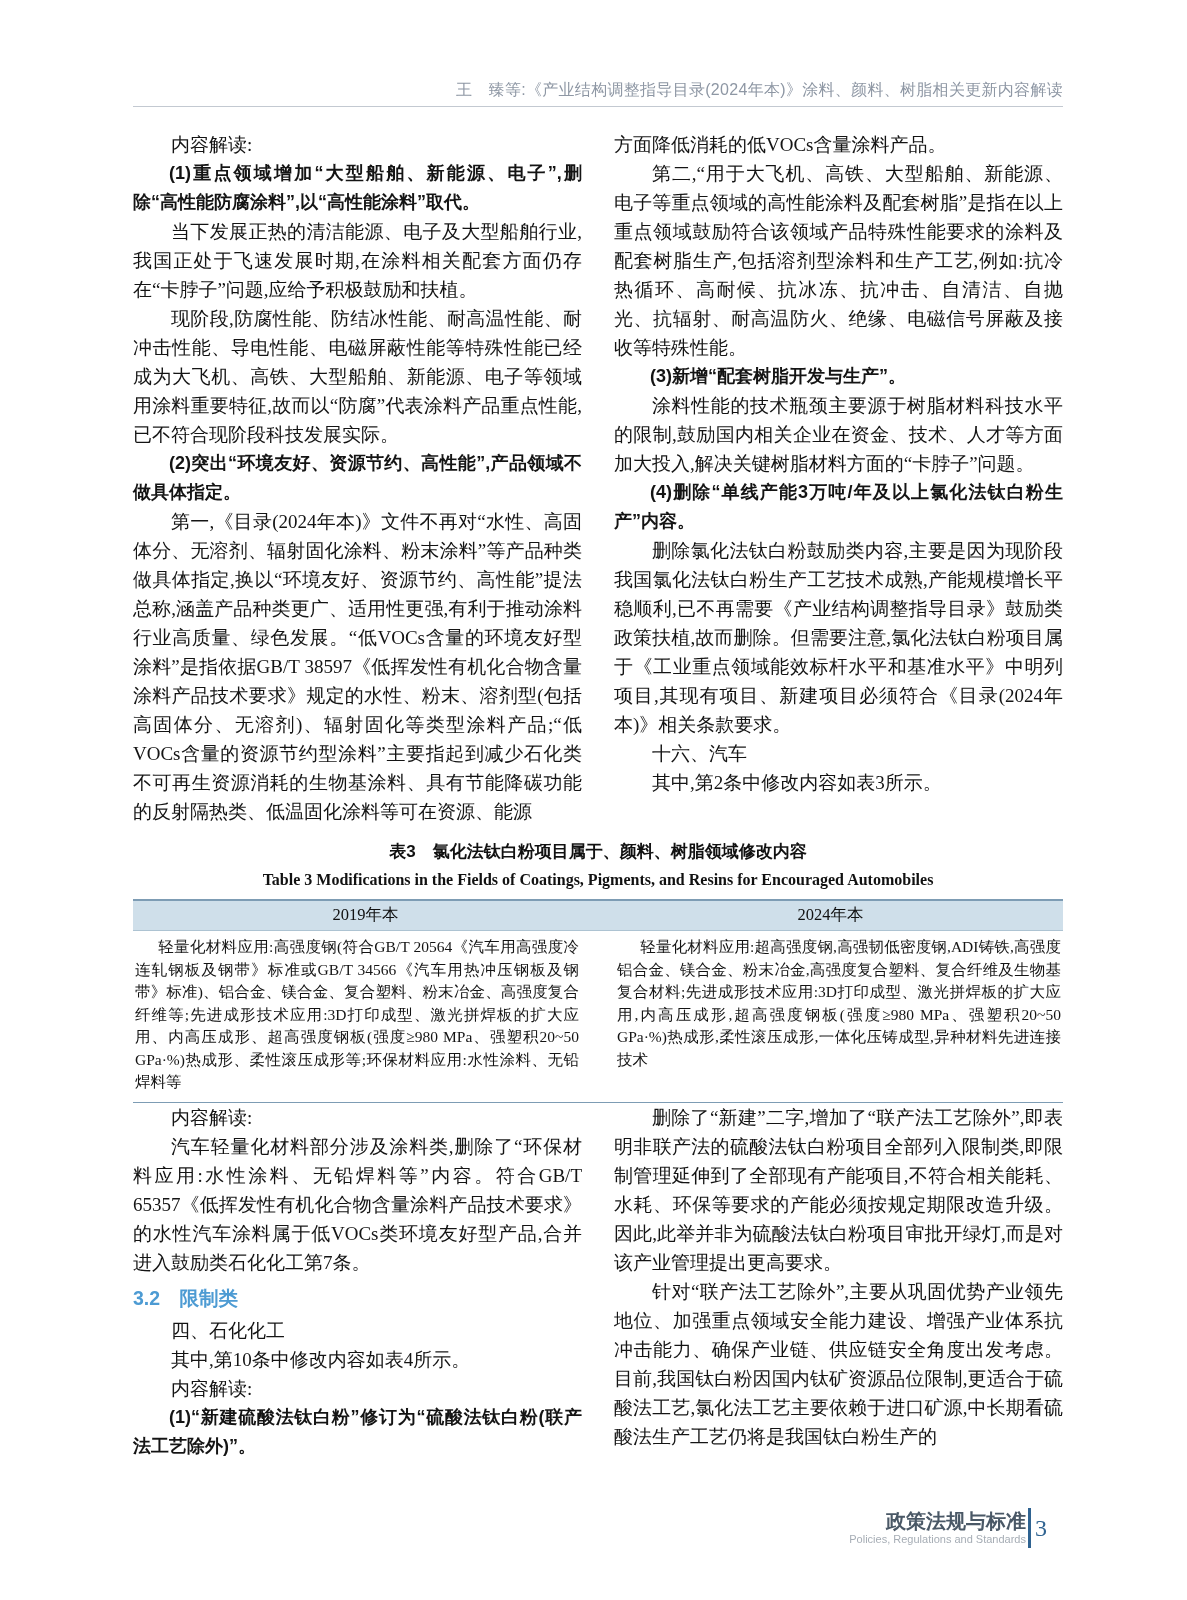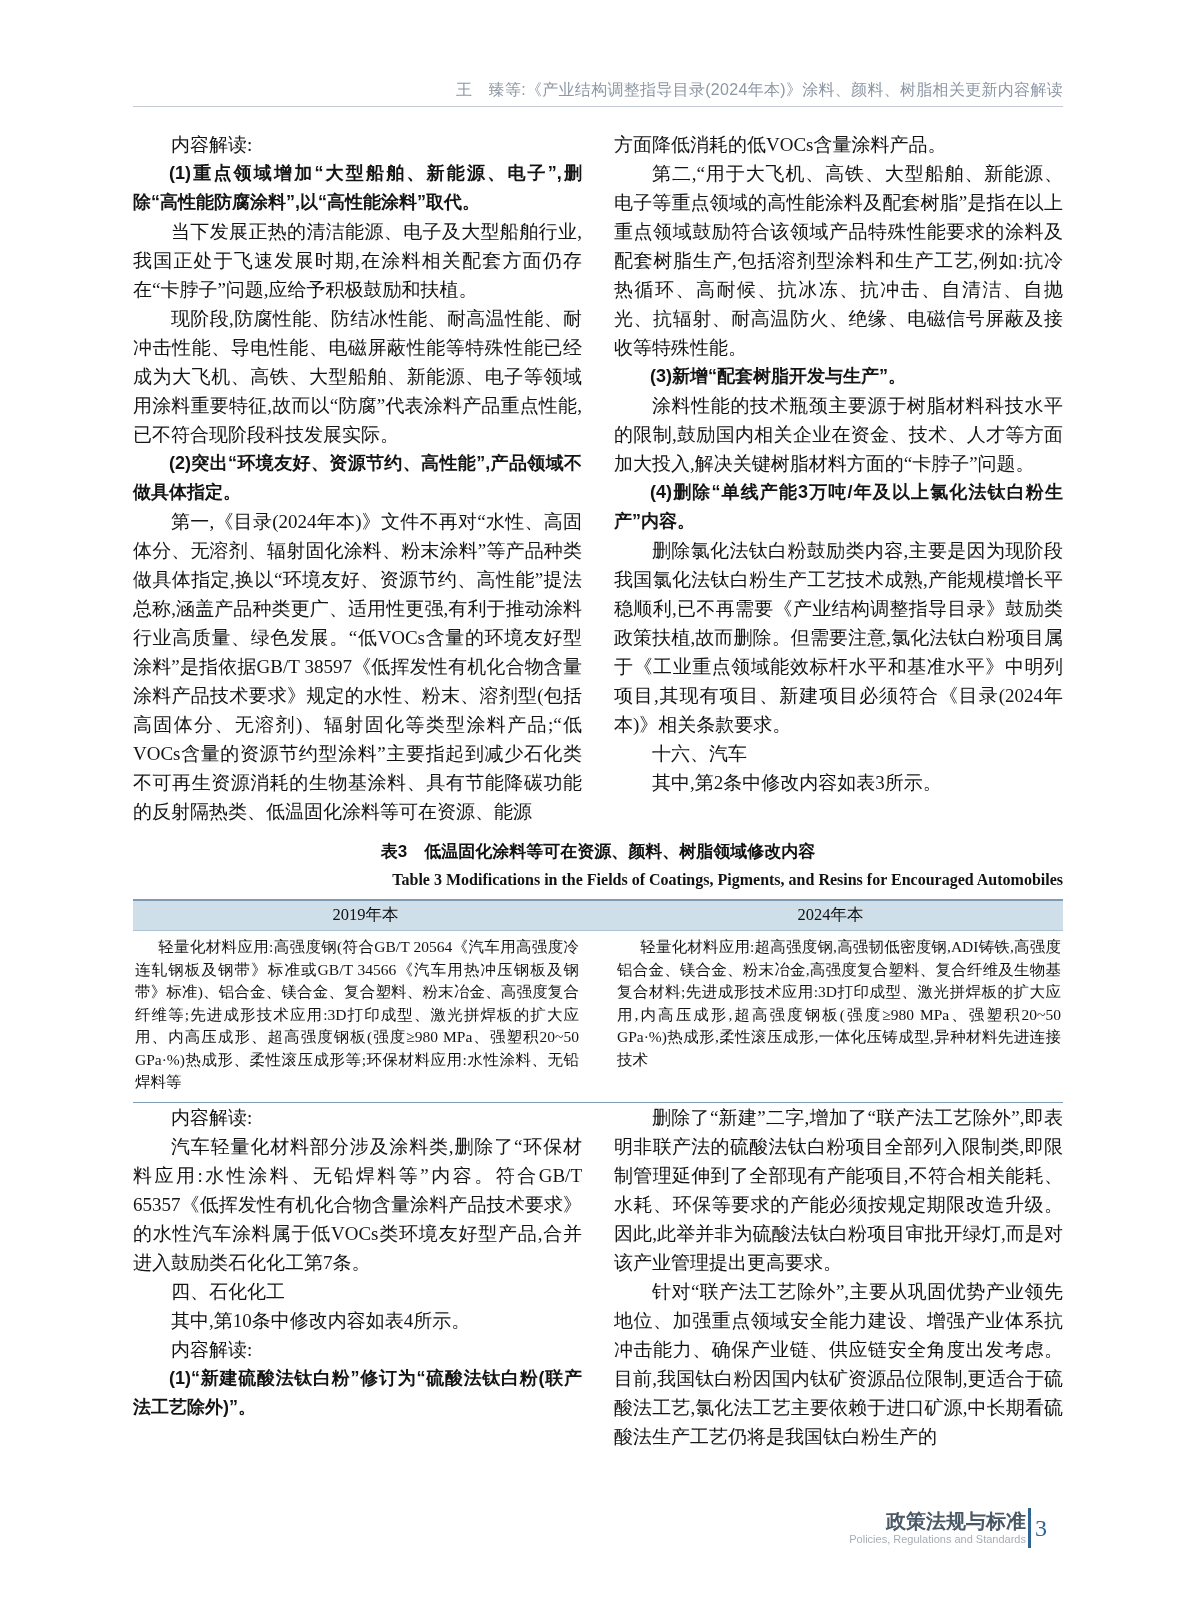--- a/index.html
+++ b/index.html
@@ -52,21 +52,21 @@
     margin-top:7px;margin-bottom:3px;
   }
   
   .table-block{position:absolute;top:840px;left:133px;width:930px;}
   .tbl-title-zh{
     margin:0 0 8px;text-align:center;
     font-family:"Liberation Sans","DejaVu Sans",sans-serif;
     font-weight:700;font-size:17px;color:#111;
   }
   .tbl-title-en{
-    margin:0 0 10px;text-align:right;
+    margin:0 0 10px;text-align:center;
     font-family:"Liberation Serif","DejaVu Serif",serif;
     font-weight:700;font-size:16px;color:#111;
   }
   .tbl{border-top:2.5px solid var(--table-rule);border-bottom:1.5px solid var(--table-rule);}
   .tbl-head{display:flex;background:var(--table-header-bg);border-bottom:1px solid #adc3d2;}
   .tbl-head-cell{
     flex:1;text-align:center;font-size:16.5px;padding:3px 0 4px;
     font-family:"Liberation Serif","DejaVu Serif",serif;color:#111;
   }
   .tbl-body{display:flex;gap:38px;padding:5px 2px 8px;}
@@ -117,38 +117,39 @@
         <p class="para bold">(3)新增“配套树脂开发与生产”。</p>
         <p class="para">涂料性能的技术瓶颈主要源于树脂材料科技水平的限制,鼓励国内相关企业在资金、技术、人才等方面加大投入,解决关键树脂材料方面的“卡脖子”问题。</p>
         <p class="para bold">(4)删除“单线产能3万吨/年及以上氯化法钛白粉生产”内容。</p>
         <p class="para">删除氯化法钛白粉鼓励类内容,主要是因为现阶段我国氯化法钛白粉生产工艺技术成熟,产能规模增长平稳顺利,已不再需要《产业结构调整指导目录》鼓励类政策扶植,故而删除。但需要注意,氯化法钛白粉项目属于《工业重点领域能效标杆水平和基准水平》中明列项目,其现有项目、新建项目必须符合《目录(2024年本)》相关条款要求。</p>
         <p class="para">十六、汽车</p>
         <p class="para">其中,第2条中修改内容如表3所示。</p>
       </div>
   </div>
 
   <div class="table-block">
-    <p class="tbl-title-zh">表3　低温固化涂料等可在资源、颜料、树脂领域修改内容</p>
+    <p class="tbl-title-zh">表3　氯化法钛白粉项目属于、颜料、树脂领域修改内容</p>
     <p class="tbl-title-en">Table 3   Modifications in the Fields of Coatings, Pigments, and Resins for Encouraged Automobiles</p>
     <div class="tbl">
       <div class="tbl-head">
         <div class="tbl-head-cell">2019年本</div>
         <div class="tbl-head-cell">2024年本</div>
       </div>
       <div class="tbl-body">
         <div class="tbl-cell">轻量化材料应用:高强度钢(符合GB/T 20564《汽车用高强度冷连轧钢板及钢带》标准或GB/T 34566《汽车用热冲压钢板及钢带》标准)、铝合金、镁合金、复合塑料、粉末冶金、高强度复合纤维等;先进成形技术应用:3D打印成型、激光拼焊板的扩大应用、内高压成形、超高强度钢板(强度≥980 MPa、强塑积20~50 GPa·%)热成形、柔性滚压成形等;环保材料应用:水性涂料、无铅焊料等</div>
         <div class="tbl-cell">轻量化材料应用:超高强度钢,高强韧低密度钢,ADI铸铁,高强度铝合金、镁合金、粉末冶金,高强度复合塑料、复合纤维及生物基复合材料;先进成形技术应用:3D打印成型、激光拼焊板的扩大应用,内高压成形,超高强度钢板(强度≥980 MPa、强塑积20~50 GPa·%)热成形,柔性滚压成形,一体化压铸成型,异种材料先进连接技术</div>
       </div>
     </div>
   </div>
 
   <div class="cols cols-bottom">
     <div class="col">
         <p class="para">内容解读:</p>
         <p class="para">汽车轻量化材料部分涉及涂料类,删除了“环保材料应用:水性涂料、无铅焊料等”内容。符合GB/T 65357《低挥发性有机化合物含量涂料产品技术要求》的水性汽车涂料属于低VOCs类环境友好型产品,合并进入鼓励类石化化工第7条。</p>
+        <p class="para section">3.2　限制类</p>
         <p class="para">四、石化化工</p>
         <p class="para">其中,第10条中修改内容如表4所示。</p>
         <p class="para">内容解读:</p>
         <p class="para bold">(1)“新建硫酸法钛白粉”修订为“硫酸法钛白粉(联产法工艺除外)”。</p>
       </div>
     <div class="col">
         <p class="para">删除了“新建”二字,增加了“联产法工艺除外”,即表明非联产法的硫酸法钛白粉项目全部列入限制类,即限制管理延伸到了全部现有产能项目,不符合相关能耗、水耗、环保等要求的产能必须按规定期限改造升级。因此,此举并非为硫酸法钛白粉项目审批开绿灯,而是对该产业管理提出更高要求。</p>
         <p class="para">针对“联产法工艺除外”,主要从巩固优势产业领先地位、加强重点领域安全能力建设、增强产业体系抗冲击能力、确保产业链、供应链安全角度出发考虑。目前,我国钛白粉因国内钛矿资源品位限制,更适合于硫酸法工艺,氯化法工艺主要依赖于进口矿源,中长期看硫酸法生产工艺仍将是我国钛白粉生产的</p>
       </div>
   </div>

